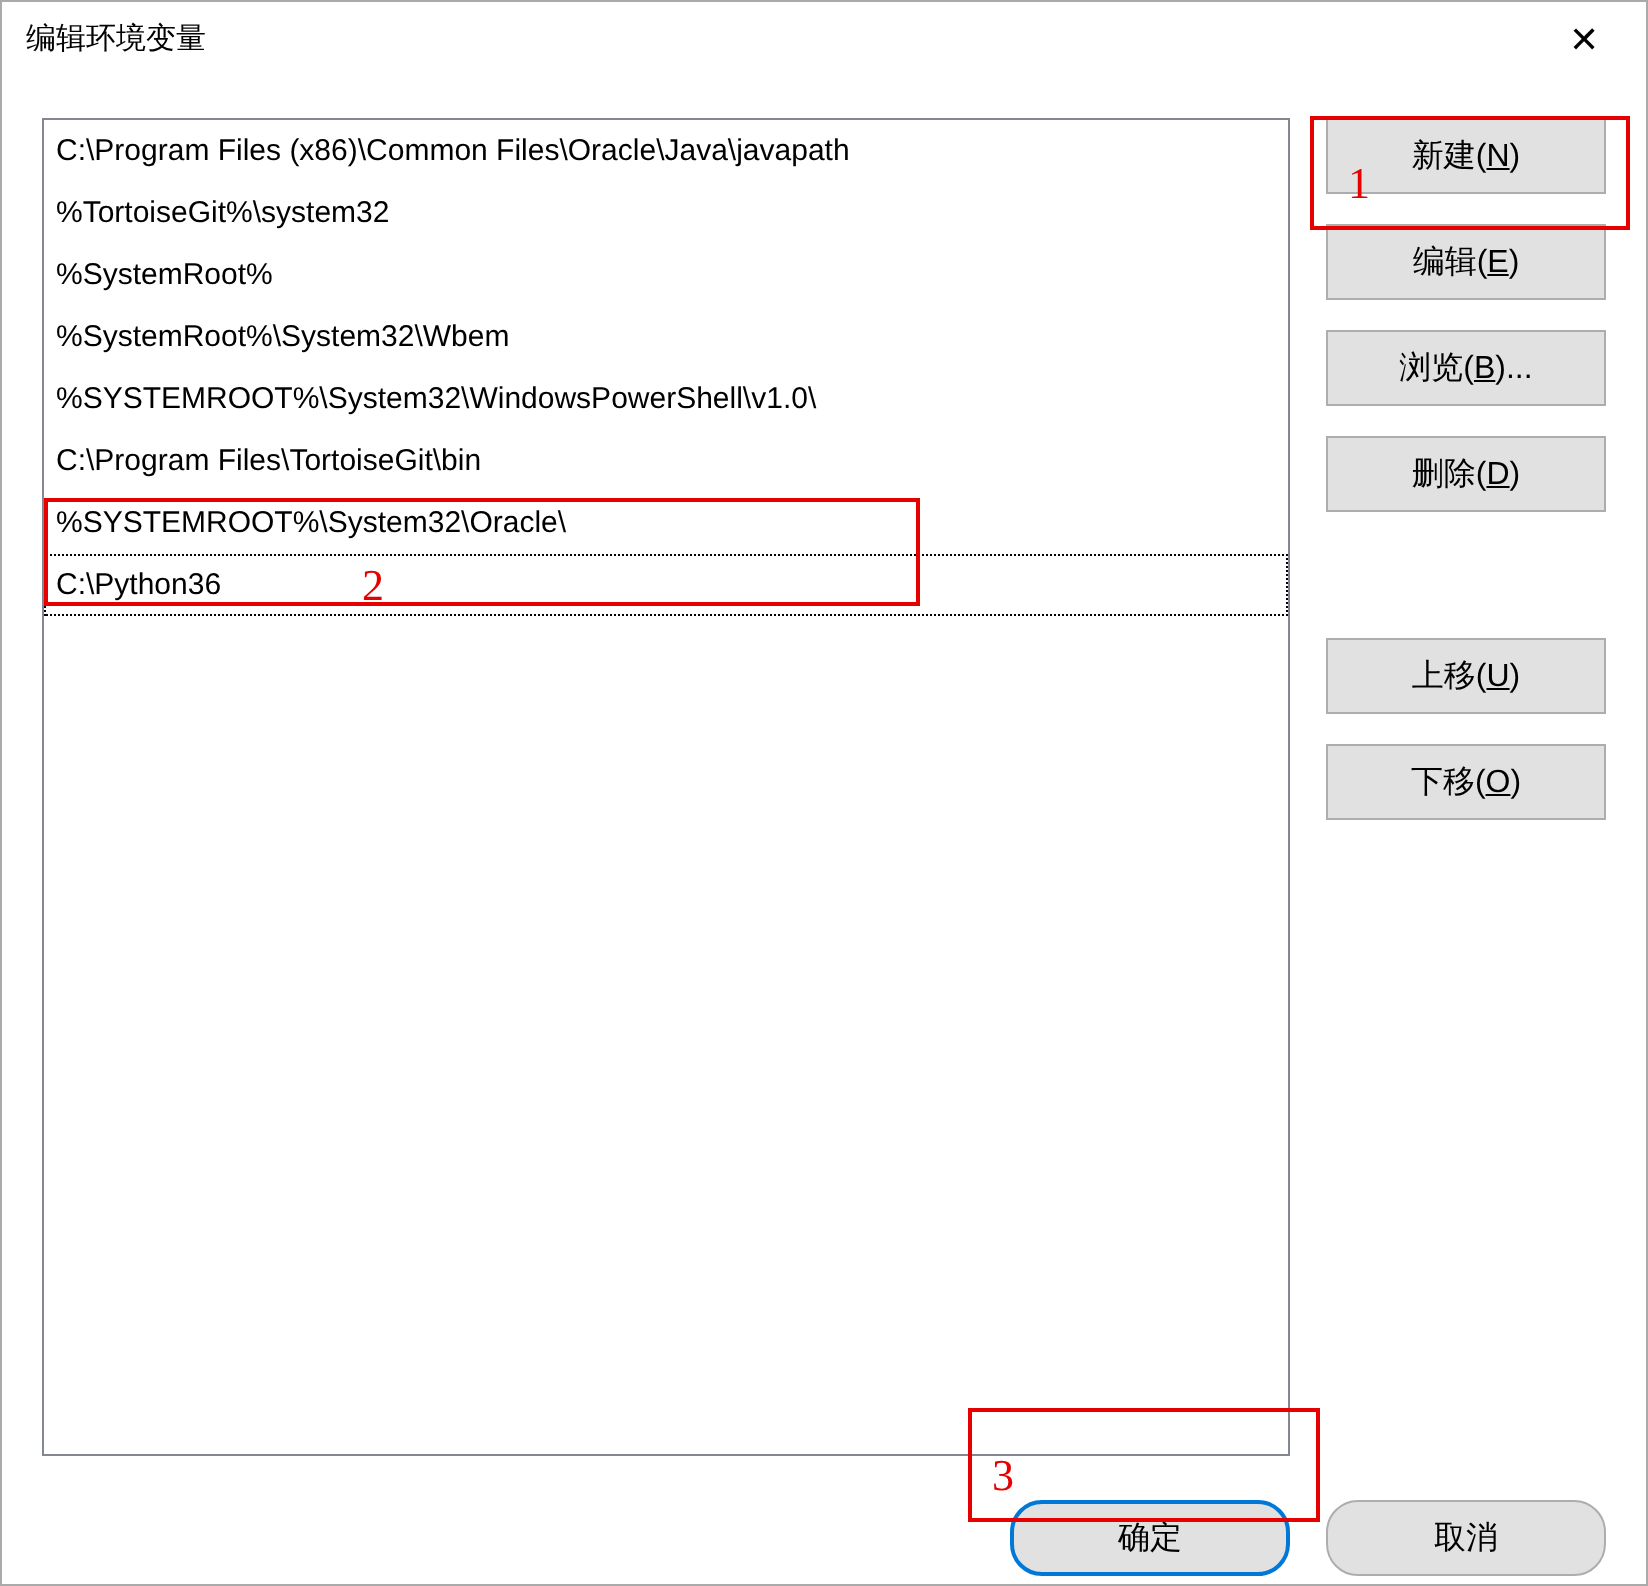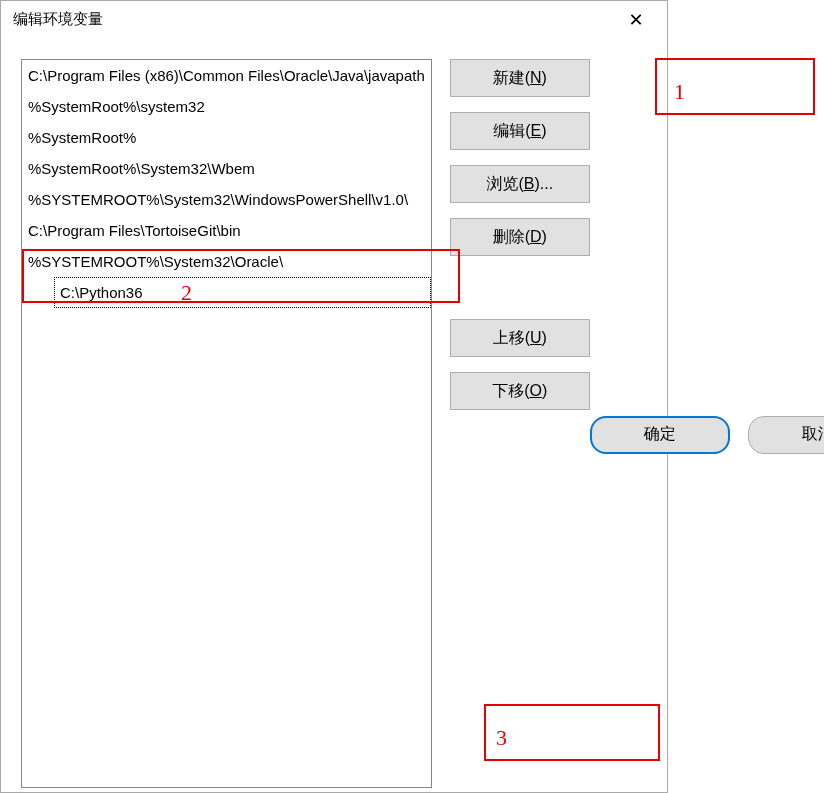--- a/index.html
+++ b/index.html
@@ -9,21 +9,21 @@
     }
     body {
       font-family: "Microsoft YaHei", "Segoe UI", Tahoma, sans-serif;
       font-size: 15px;
       background: #fff;
       width: 824px;
       height: 793px;
       overflow: hidden;
     }
     .window {
-      width: 668px;
+      width: 824px;
       height: 793px;
       border: 1px solid #aaa;
       background: #fff;
       display: flex;
       flex-direction: column;
     }
     .titlebar {
       height: 38px;
       display: flex;
       align-items: center;
@@ -42,20 +42,21 @@
       align-items: center;
       justify-content: center;
       font-size: 18px;
       cursor: pointer;
       font-family: Arial, sans-serif;
     }
     .content {
       flex: 1;
       padding: 20px 20px 4px 20px;
       display: flex;
+      flex-direction: column;
     }
     .main-area {
       flex: 1;
       display: flex;
       gap: 18px;
     }
     .list-box {
       flex: 1;
       border: 1px solid #828790;
       background: #fff;
@@ -67,21 +68,20 @@
       font-size: 15px;
       line-height: 27px;
       white-space: nowrap;
       overflow: hidden;
       text-overflow: ellipsis;
       cursor: default;
     }
     .list-item.selected {
       outline: 1px dotted #000;
       outline-offset: -1px;
-      margin-left: 32px;
     }
     .side-buttons {
       width: 140px;
       display: flex;
       flex-direction: column;
       gap: 15px;
     }
     .btn {
       height: 38px;
       border: 1px solid #adadad;
@@ -165,21 +165,21 @@
   <div class="titlebar">
     <div class="titlebar-title">编辑环境变量</div>
     <div class="close-btn">
       <span>✕</span>
     </div>
   </div>
   <div class="content">
     <div class="main-area">
       <div class="list-box">
         <div class="list-item">C:\Program Files (x86)\Common Files\Oracle\Java\javapath</div>
-        <div class="list-item">%SystemRoot%\system32</div>
+        <div class="list-item">%TortoiseGit%\system32</div>
         <div class="list-item">%SystemRoot%</div>
         <div class="list-item">%SystemRoot%\System32\Wbem</div>
         <div class="list-item">%SYSTEMROOT%\System32\WindowsPowerShell\v1.0\</div>
         <div class="list-item">C:\Program Files\TortoiseGit\bin</div>
         <div class="list-item">%SYSTEMROOT%\System32\Oracle\</div>
         <div class="list-item selected">C:\Python36</div>
       </div>
       <div class="side-buttons">
         <button class="btn">
             <span>新建(<span class="underline">N</span>)</span>

